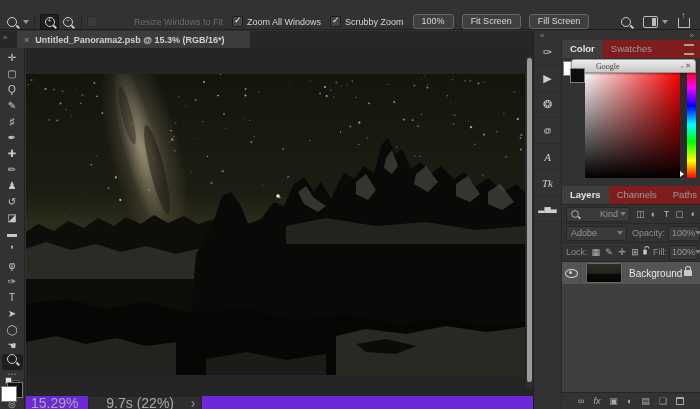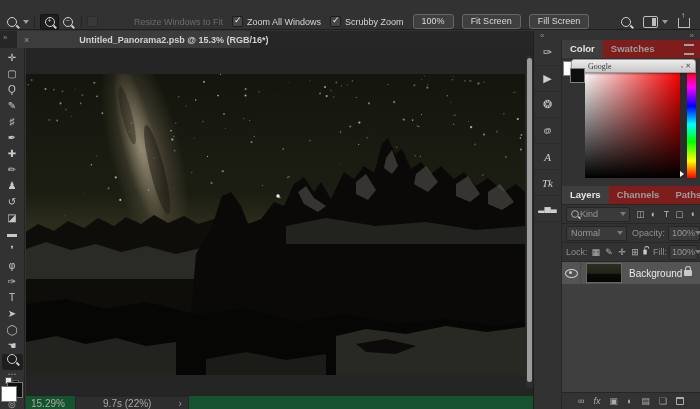--- a/index.html
+++ b/index.html
@@ -31,67 +31,67 @@
         font-size:9px;color:#dcdcdc;margin-right:8px;white-space:nowrap;}
   .wsicon{display:inline-block;width:13px;height:10px;border:1px solid #bdbdbd;border-radius:2px;position:relative;}
   .wsicon::after{content:"";position:absolute;right:1px;top:1px;bottom:1px;width:4px;background:#bdbdbd;}
   .shareicon{display:inline-block;width:10px;height:9px;border:1px solid #bdbdbd;border-top:none;position:relative;margin-top:3px;}
   .shareicon::before{content:"↑";position:absolute;top:-7px;left:2px;font-size:8px;color:#bdbdbd;}
   
   #tabbar{left:0;top:31px;width:533px;height:17px;background:#262626;}
   #toolbar-collapse{position:absolute;left:3px;top:2px;font-size:8px;color:#8a8a8a;}
   #doctab{position:absolute;left:17px;top:0;height:17px;width:233px;background:#3c3c3c;display:flex;align-items:center;}
   #doctab .x{font-size:9px;color:#9a9a9a;margin:0 6px 0 7px;}
-  #doctab .t{font-size:9px;font-weight:bold;color:#d2d2d2;white-space:nowrap;margin-left:44px;}
+  #doctab .t{font-size:9px;font-weight:bold;color:#d2d2d2;white-space:nowrap;}
   
   #toolbar{left:0;top:48px;width:25px;height:361px;background:#323232;border-right:1px solid #232323;
            display:flex;flex-direction:column;align-items:center;padding-top:2px;box-sizing:border-box;}
   .tool{width:21px;height:16px;line-height:16px;text-align:center;font-size:10px;color:#c9c9c9;flex:none;}
   .tool.sel{background:#1e1e1e;border-radius:2px;}
   #tool-more{font-size:9px;color:#c9c9c9;height:10px;line-height:8px;}
   #swapmini{width:14px;height:9px;position:relative;margin-top:2px;}
   #swapmini .w{position:absolute;left:0;bottom:0;width:5px;height:5px;background:#e8e8e8;border:1px solid #555;}
   #swapmini .b{position:absolute;right:0;top:0;width:5px;height:5px;background:#0d0d0d;border:1px solid #555;}
   #swatches{width:22px;height:24px;position:relative;margin-top:2px;}
   #swatches .fg{position:absolute;left:0;top:0;width:14px;height:14px;background:#ffffff;border:1px solid #777;z-index:2;}
   #swatches .bg{position:absolute;right:0;bottom:0;width:14px;height:14px;background:#101010;border:1px solid #777;}
   #quickmask{font-size:9px;color:#b5b5b5;margin-top:1px;}
   
   #canvas{left:26px;top:48px;width:507px;height:347px;background:#252525;}
   #image{position:absolute;left:0;top:26px;width:499px;height:301px;}
   #vscroll{position:absolute;right:0;top:8px;width:7px;height:332px;background:#2e2e2e;border-radius:3px;}
   #vscroll .thumb{position:absolute;left:1px;top:2px;width:5px;height:324px;background:#9b9b9b;border-radius:3px;}
   
-  #statusbar{left:26px;top:395px;width:507px;height:14px;background:#14532d;border-top:1px solid #222;
-             display:flex;align-items:center;font-size:10px;color:#a9a9a9;}
+  #statusbar{left:26px;top:395px;width:507px;height:14px;background:#6d28d9;border-top:1px solid #222;
+             display:flex;align-items:center;font-size:14px;color:#a9a9a9;}
   #status-zoom{margin:0 10px 0 5px;}
   #status-field{width:112px;height:12px;background:#2e2e2e;border:1px solid #262626;display:flex;align-items:center;}
   #status-info{flex:1;text-align:center;}
   #status-chev{margin-right:6px;color:#9a9a9a;}
   
   #dock{left:533px;top:31px;width:167px;height:378px;background:#323232;border-left:1px solid #1e1e1e;box-sizing:border-box;}
   #dock-head{height:9px;display:flex;justify-content:space-between;padding:0 6px;font-size:8px;color:#8a8a8a;line-height:9px;}
   #iconcol{position:absolute;left:0;top:9px;width:27px;bottom:0;border-right:1px solid #272727;}
   .dockicon{width:27px;height:26px;display:flex;align-items:center;justify-content:center;
             font-size:11px;color:#cfcfcf;border-bottom:1px solid #2c2c2c;box-sizing:border-box;}
   .dockicon.serif{font-family:"Liberation Serif",serif;font-style:italic;}
   .dockicon.small{font-size:8px;}
   #panels{position:absolute;left:28px;top:9px;right:0;bottom:0;}
   .phead{height:18px;background:#7f1d1d;border-bottom:1px solid #262626;display:flex;align-items:center;}
-  .ptab{padding:0 8px;line-height:18px;font-size:9.5px;color:#9c9c9c;font-weight:bold;}
+  .ptab{padding:0 8px;line-height:18px;font-size:9.5px;color:#9c9c9c;}
   .ptab.active{color:#e5e5e5;background:#3e3e3e;font-weight:bold;}
   .menuicon{display:inline-block;width:10px;height:7px;border-top:2px solid #a0a0a0;border-bottom:2px solid #a0a0a0;position:relative;margin-left:auto;margin-right:6px;}
   
   #colorpanel{position:absolute;left:0;top:0;right:0;height:146px;}
   #colorbody{position:absolute;left:0;top:18px;right:0;bottom:0;background:#323232;}
   #cp-fg{position:absolute;left:1px;top:3px;width:13px;height:13px;background:#fff;border:1px solid #808080;}
   #cp-bg{position:absolute;left:8px;top:10px;width:13px;height:13px;background:#0e0e0e;border:1px solid #808080;z-index:3;}
   #gwin{position:absolute;left:9px;top:1px;width:123px;height:12px;z-index:2;background:linear-gradient(#ececec,#c8c8c8);
         border:1px solid #999;border-radius:3px 3px 0 0;display:flex;align-items:center;box-shadow:0 1px 2px rgba(0,0,0,.4);}
-  #gwin .gt{font-family:"Liberation Serif",serif;font-size:8px;color:#3a3a3a;margin-left:16px;}
+  #gwin .gt{font-family:"Liberation Serif",serif;font-size:8px;color:#3a3a3a;margin-left:24px;}
   #gwin .gb{margin-left:auto;font-size:7px;color:#555;margin-right:2px;}
   #gwin .gb2{font-size:7px;color:#555;margin-right:4px;}
   #colorfield{position:absolute;left:23px;top:13px;width:95px;height:107px;
       background:linear-gradient(to bottom,rgba(0,0,0,0),#000),linear-gradient(to right,#fff,#f00);}
   #huegap{position:absolute;left:118px;top:13px;width:7px;height:107px;background:#2b2b2b;}
   #huebar{position:absolute;left:125px;top:13px;width:9px;height:107px;
       background:linear-gradient(to bottom,#f00 0%,#f0f 15%,#00f 33%,#0ff 50%,#0f0 66%,#ff0 84%,#f00 100%);}
   #huemark{position:absolute;left:118px;top:113px;width:0;height:0;
       border-top:3px solid transparent;border-bottom:3px solid transparent;border-left:4px solid #fff;}
   
@@ -509,32 +509,32 @@
       <div id="layerspanel">
         <div class="phead">
           <span class="ptab active">Layers</span>
           <span class="ptab">Channels</span>
           <span class="ptab">Paths</span>
           <span class="menuicon"></span>
         </div>
         <div class="lrow">
           <span class="dd" style="width:62px;margin-left:4px">
             <span class="mag" style="transform:scale(.75);margin-left:3px"></span>
-            <span style="margin-left:0">Kind</span>
+            <span style="margin-left:20px">Kind</span>
             <span class="chev"></span>
           </span>
           <span class="rowicon" style="margin-left:4px">◫</span>
           <span class="rowicon">◐</span>
           <span class="rowicon">T</span>
           <span class="rowicon">▢</span>
           <span class="rowicon">◖</span>
         </div>
         <div class="lrow">
           <span class="dd" style="width:62px;margin-left:4px">
-            <span style="margin-left:4px">Normal</span>
+            <span style="margin-left:4px">Adobe</span>
             <span class="chev"></span>
           </span>
           <span style="margin-left:5px">Opacity:</span>
           <span class="dd" style="width:30px;margin-left:3px">
             <span style="margin-left:3px">100%</span>
             <span class="chev"></span>
           </span>
         </div>
         <div class="lrow">
           <span style="margin-left:4px">Lock:</span>

